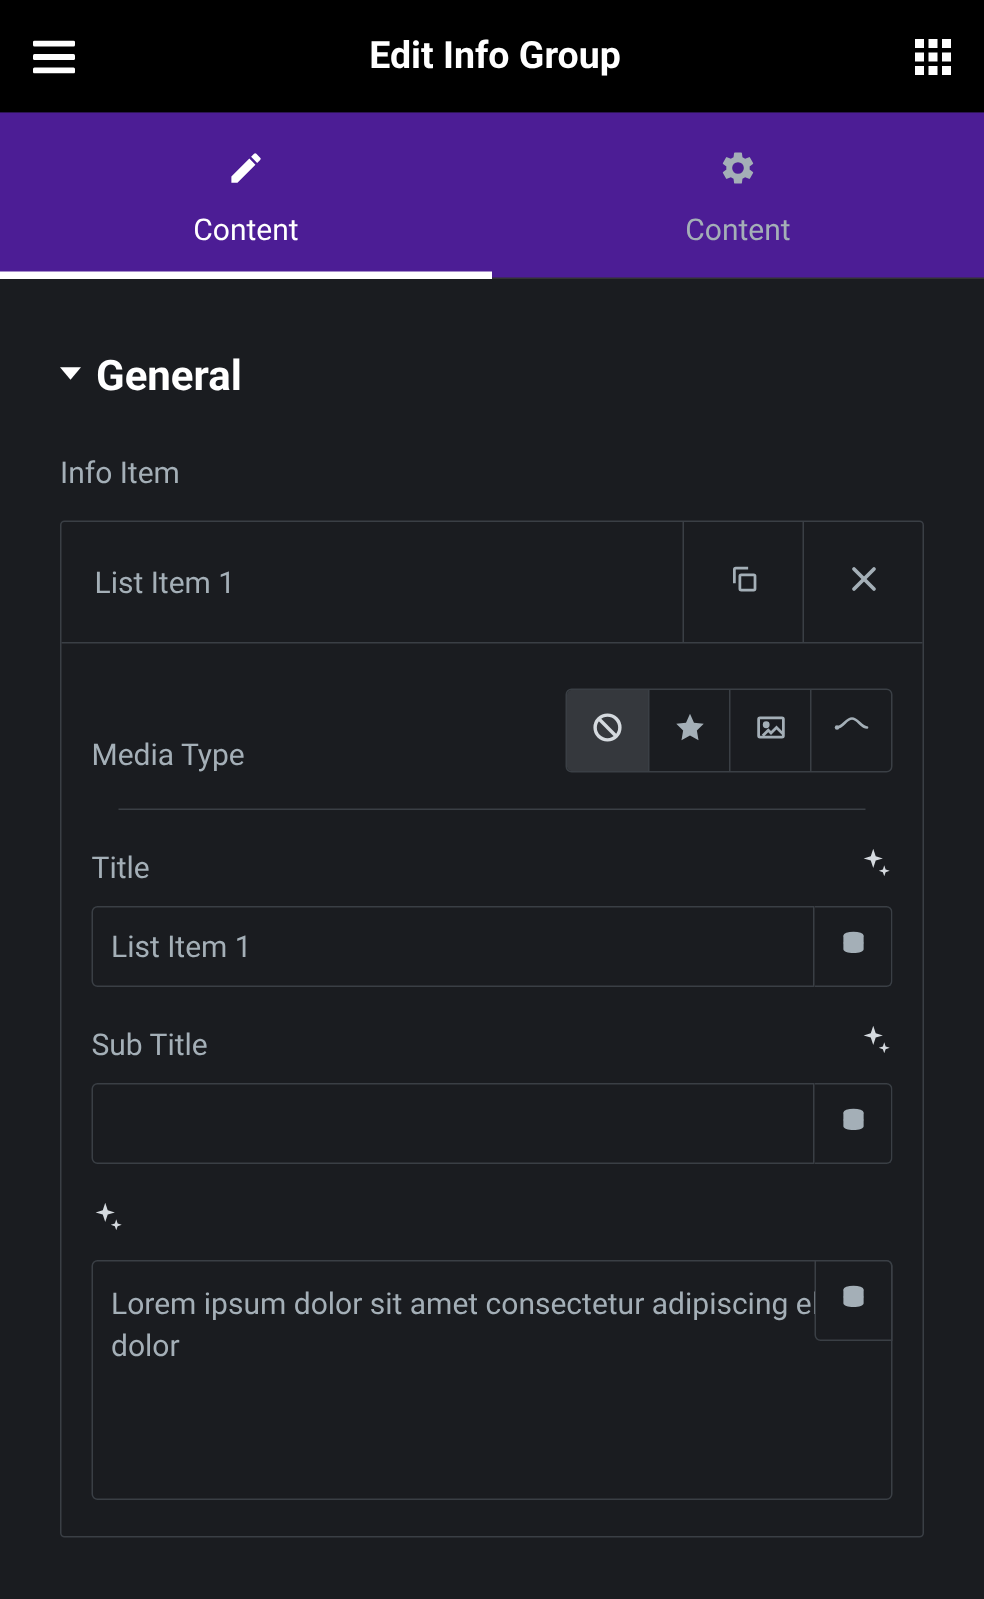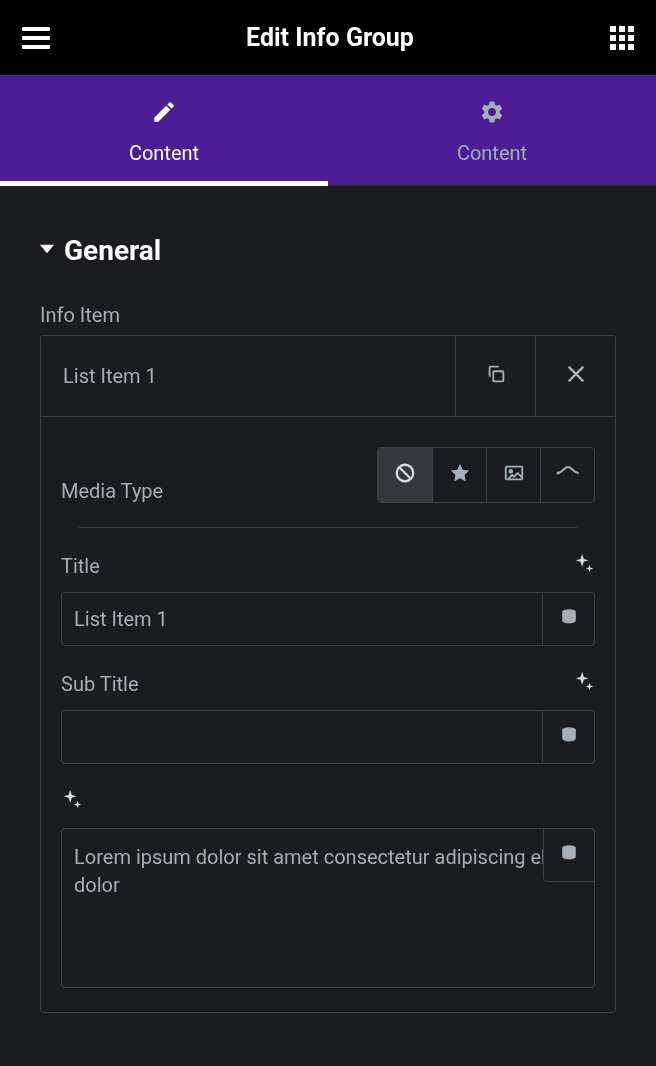--- a/index.html
+++ b/index.html
@@ -73,21 +73,21 @@
     }
     .caret-icon { color: #ffffff; }
     .section-title {
       color: #ffffff;
       font-size: 28px;
       font-weight: 700;
     }
     .field-label-plain {
       color: #a4afb7;
       font-size: 20px;
-      margin-bottom: 8px;
+      margin-bottom: 20px;
     }
     .item-card {
       border: 1px solid #3a3f45;
       border-radius: 3px;
     }
     .item-card-header {
       display: flex;
       align-items: stretch;
       border-bottom: 1px solid #3a3f45;
       height: 81px;

